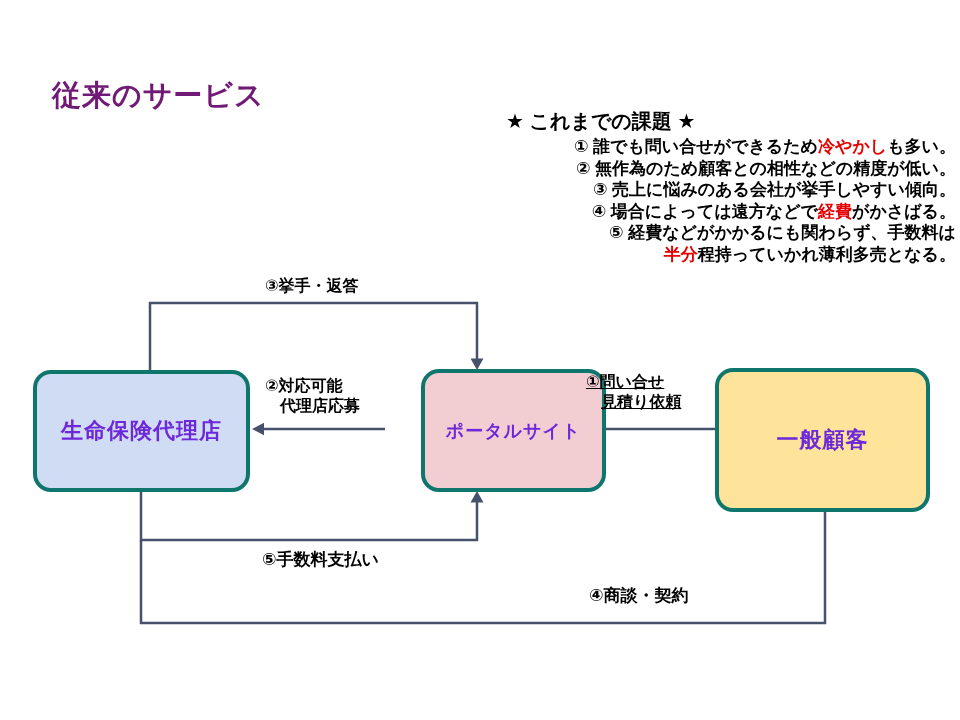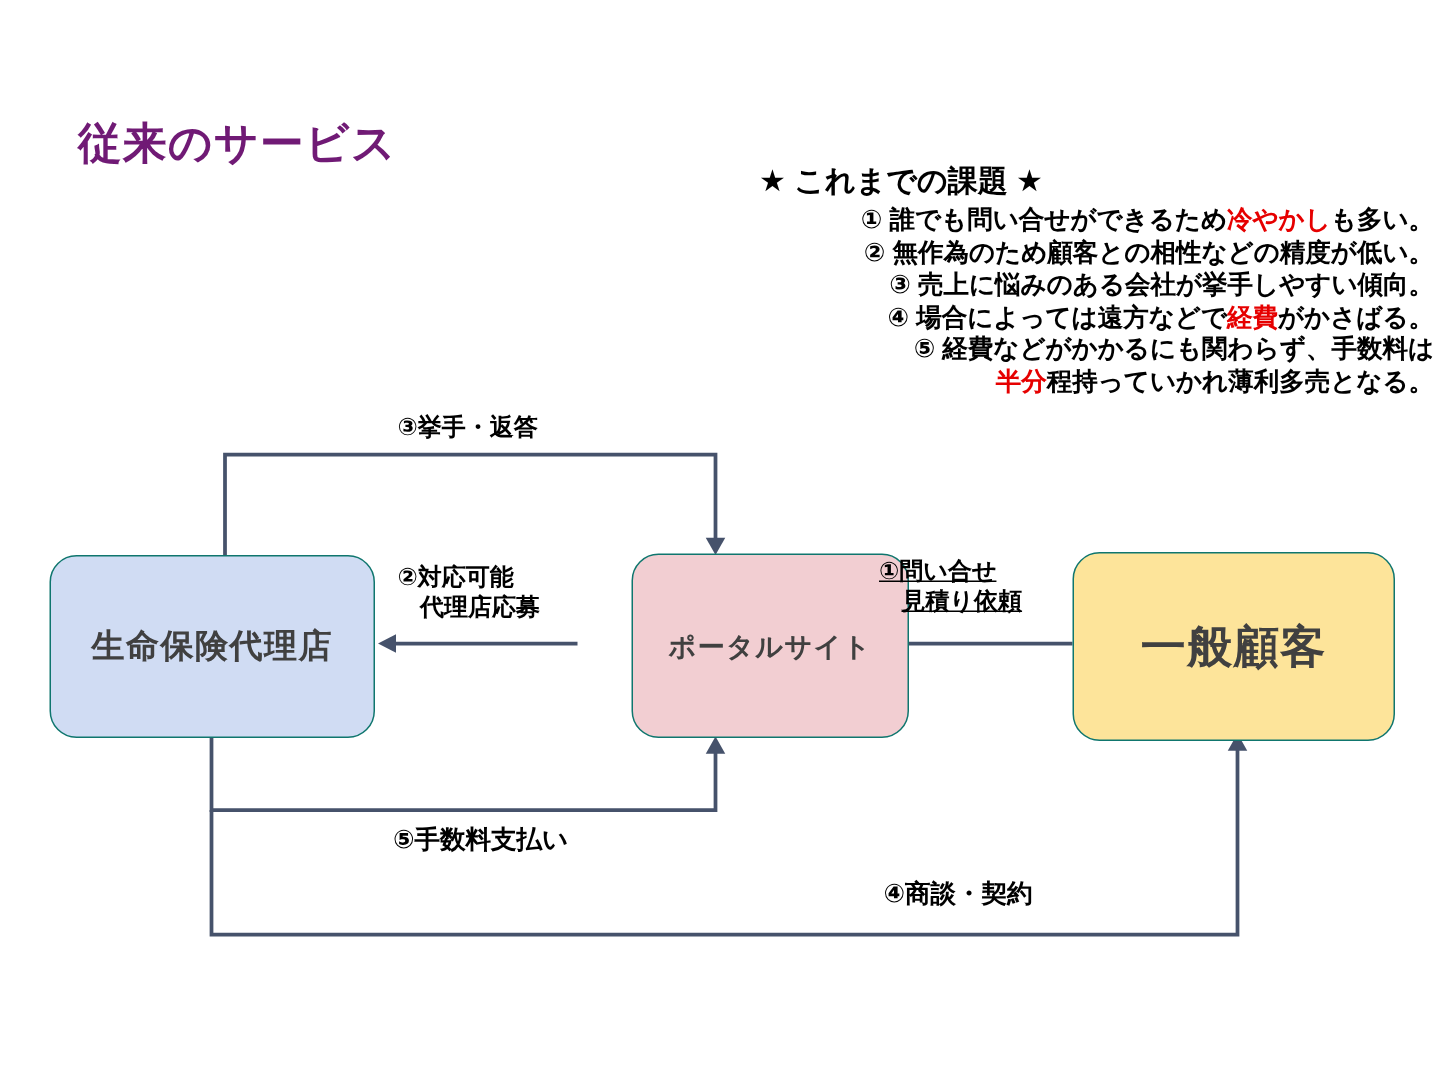--- a/index.html
+++ b/index.html
@@ -46,34 +46,34 @@
   .red { color: #E60000; }
   .connectors {
     position: absolute;
     left: 0; top: 0;
     width: 960px; height: 720px;
     z-index: 1;
   }
   .node {
     position: absolute;
     z-index: 2;
-    border: 1px solid #0f766e;
+    border: 4px solid #0f766e;
     border-radius: 18px;
     display: flex;
     align-items: center;
     justify-content: center;
     font-weight: bold;
-    color: #404040;
+    color: #6d28d9;
     box-sizing: border-box;
     letter-spacing: 1px;
     white-space: nowrap;
   }
   .node-agency   { left: 33px;  top: 370px; width: 217px; height: 122px; background: #D0DCF3; font-size: 22px; }
   .node-portal   { left: 385px; top: 369px; width: 185px; height: 123px; background: #F2CED2; font-size: 18px; margin-left: 36px; }
-  .node-customer { left: 715px; top: 368px; width: 215px; height: 126px; background: #FDE49A; font-size: 30px; text-align: center; }
+  .node-customer { left: 715px; top: 368px; width: 215px; height: 144px; background: #FDE49A; font-size: 22px; text-align: center; }
   .edge-label {
     position: absolute;
     z-index: 3;
     font-weight: bold;
     color: #000;
     font-size: 16px;
     line-height: 20px;
     white-space: nowrap;
   }
   .edge-label .indent { padding-left: 15px; }

